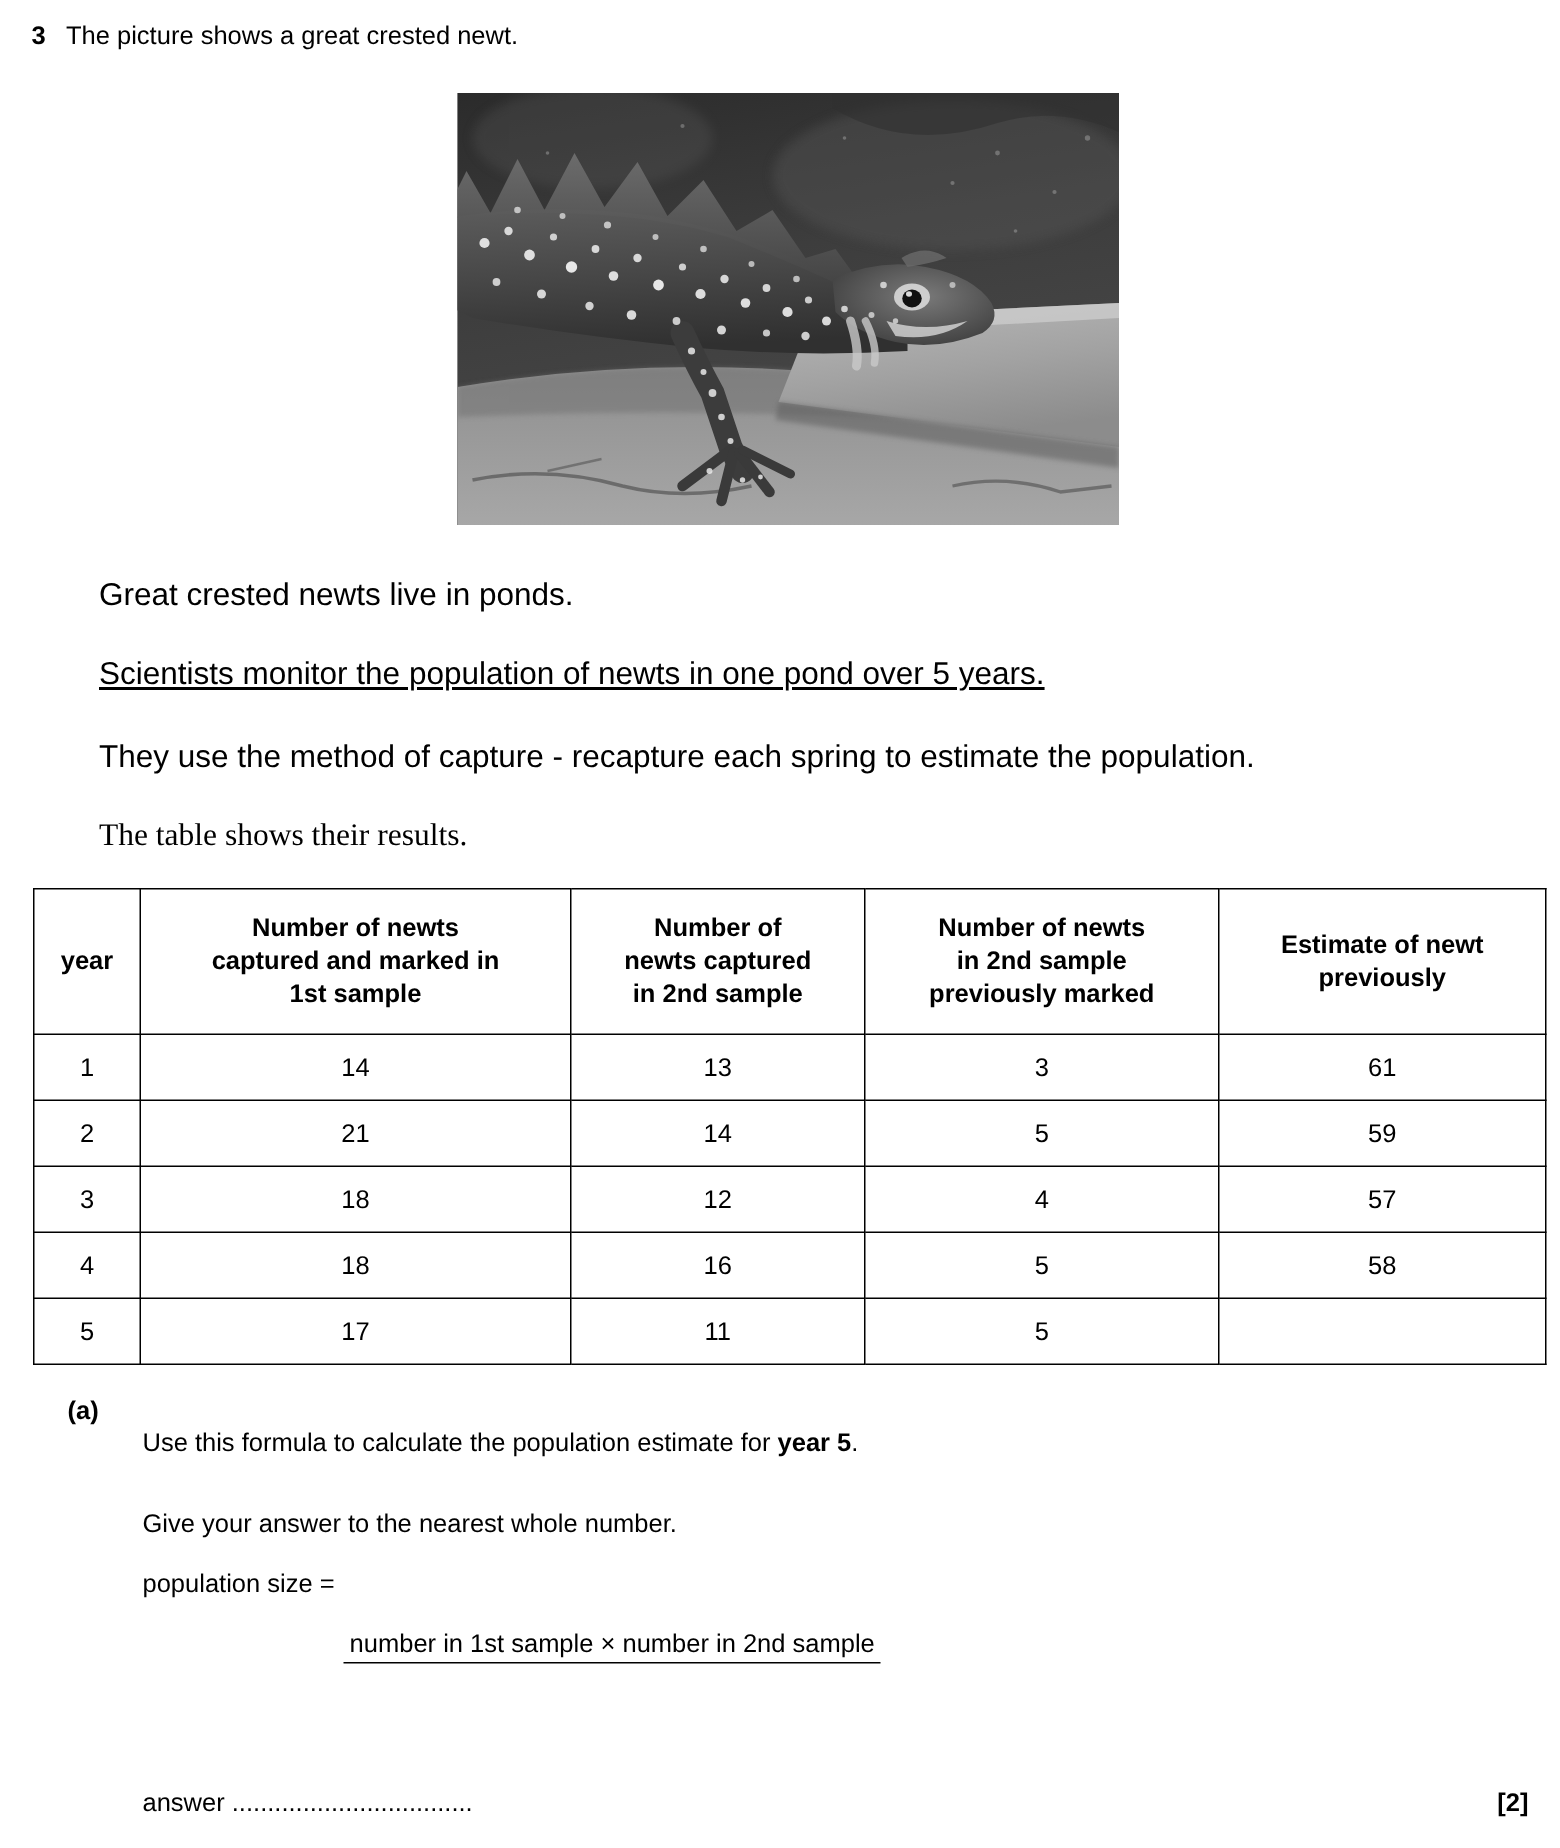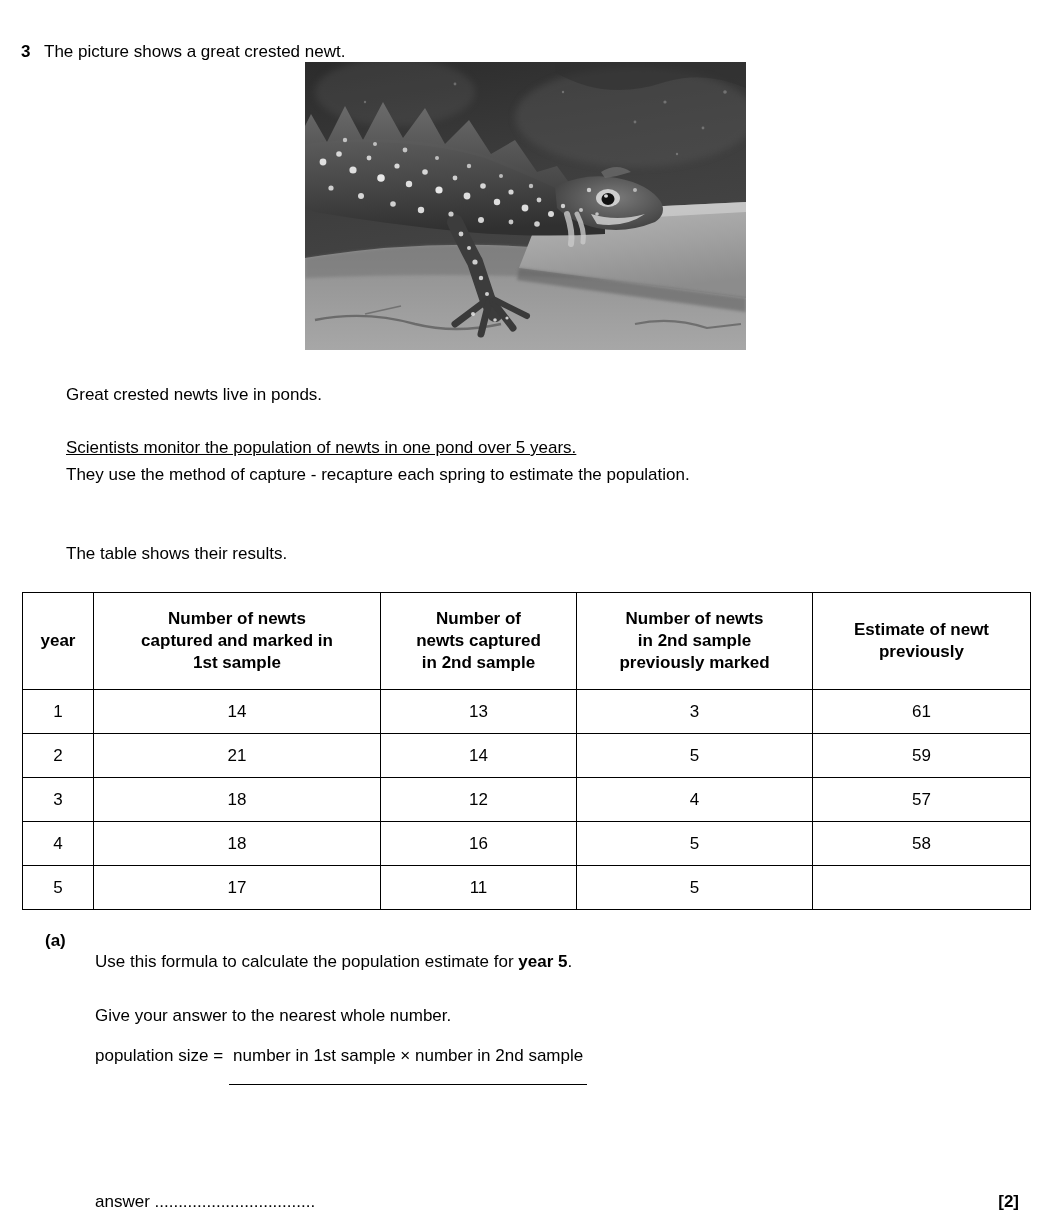--- a/index.html
+++ b/index.html
@@ -27,21 +27,20 @@
   }
   .q-num {
     width: 44px;
     padding-left: 21px;
     box-sizing: border-box;
     font-weight: bold;
     font-size: 17px;
   }
   .q-stem {
     font-size: 17px;
-    margin-top: 28px;
   }
 
   
   .figure-wrap {
     position: absolute;
     left: 305px;
     top: 62px;
     width: 441px;
     height: 288px;
   }
@@ -49,27 +48,27 @@
     width: 100%;
     height: 100%;
     display: block;
     background: #3a3a3a;
   }
 
   
   .para {
     position: absolute;
     left: 66px;
-    font-size: 17px;
+    font-size: 21px;
     white-space: nowrap;
   }
   .p1 { top: 385px; }
   .p2 { top: 438px; text-decoration: underline; }
-  .p3 { top: 465px; }
-  .p4 { top: 544px; }
+  .p3 { top: 493px; }
+  .p4 { top: 544px; font-family: Liberation Serif, serif; }
 
   
   table.results {
     position: absolute;
     left: 22px;
     top: 592px;
     width: 1008px;
     border-collapse: collapse;
     table-layout: fixed;
   }
@@ -127,22 +126,23 @@
     white-space: nowrap;
     padding-right: 6px;
   }
   .frac {
     display: inline-flex;
     flex-direction: column;
     align-items: center;
   }
   .frac .numer {
     white-space: nowrap;
-    padding: 0 4px 18px 4px;
+    padding: 0 4px 2px 4px;
     border-bottom: 1.6px solid #000000;
+    margin-top: 40px;
   }
   .frac .denom {
     white-space: nowrap;
     padding: 2px 4px 0 4px;
   }
 
   
   .answer-row {
     position: absolute;
     left: 0;

